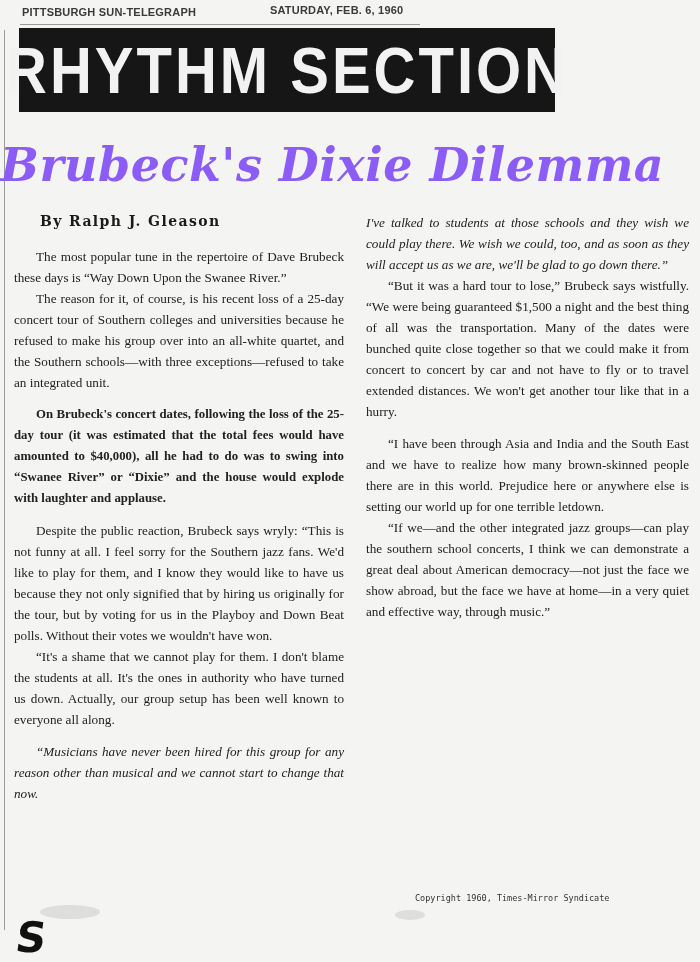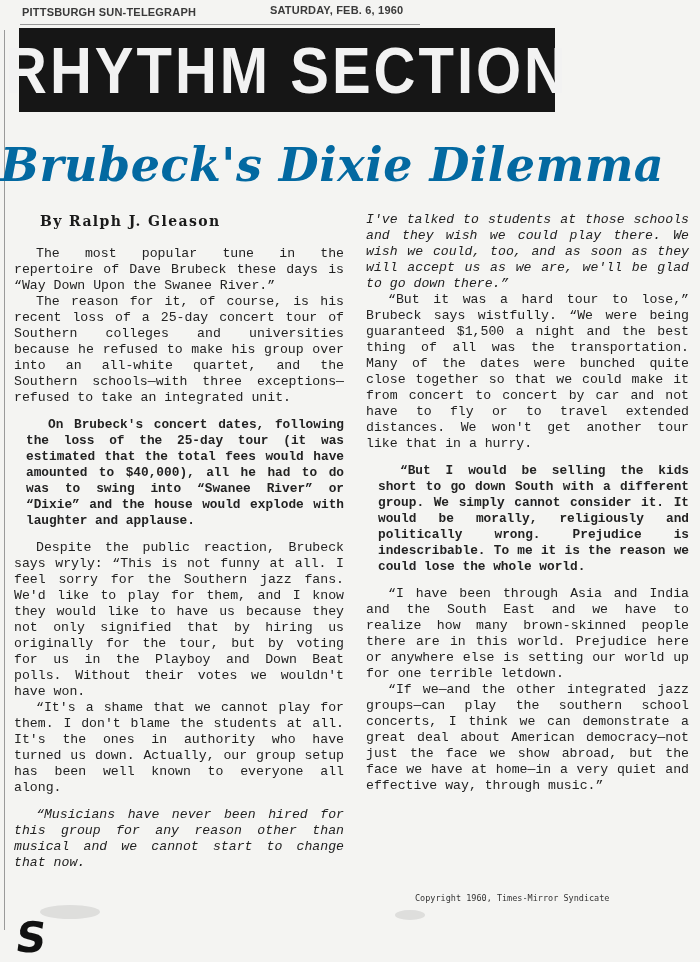--- a/index.html
+++ b/index.html
@@ -24,38 +24,38 @@
     display: flex; align-items: center; justify-content: center;
   }
   .banner-title {
     font-family: "Liberation Sans", sans-serif; font-weight: bold;
     font-size: 58px; color: #f2f2f2; letter-spacing: 3px; white-space: nowrap;
     transform: scaleY(1.12);
   }
   .headline {
     position: absolute; left: 0; top: 138px; width: 580px; text-align: center;
     font-family: "DejaVu Serif", "Liberation Serif", serif;
-    font-style: italic; font-weight: bold; font-size: 46px; color: #0369a1;
+    font-style: italic; font-weight: bold; font-size: 46px; color: #8b5cf6;
     letter-spacing: 0.5px; white-space: nowrap;
   }
   .byline {
     position: absolute; left: 40px; top: 213px;
     font-family: "DejaVu Serif", serif; font-weight: bold; font-size: 14px;
     letter-spacing: 1.4px; color: #1a1a1a; white-space: nowrap;
   }
   .col {
-    position: absolute; font-family: Liberation Mono, monospace;
-    font-size: 13.2px; line-height: 16px; color: #222; text-align: justify;
+    position: absolute; font-family: Liberation Serif, serif;
+    font-size: 13.2px; line-height: 21px; color: #222; text-align: justify;
   }
   .col-left { left: 14px; top: 246px; width: 330px; }
   .col-right { left: 366px; top: 212px; width: 323px; }
   .col p { margin: 0; text-indent: 22px; }
   .col p.gap { margin-top: 11px; }
   .col p.it { font-style: italic; }
-  .col p.bd { font-weight: bold; font-size: 12.8px; margin-left: 12px; }
+  .col p.bd { font-weight: bold; font-size: 12.8px; }
   .col p.noindent { text-indent: 0; }
   .copyright {
     position: absolute; left: 415px; top: 893px;
     font-family: "DejaVu Sans Mono", monospace; font-size: 8.5px; color: #333; white-space: nowrap;
   }
   .logo-mark {
     position: absolute; left: 16px; top: 918px; width: 34px; height: 40px;
     font-family: "DejaVu Sans", sans-serif; font-weight: bold; font-size: 42px;
     color: #111; line-height: 40px; transform: skewX(-8deg);
   }
@@ -85,21 +85,20 @@
   <p>The reason for it, of course, is his recent loss of a 25-day concert tour of Southern colleges and universities because he refused to make his group over into an all-white quartet, and the Southern schools—with three exceptions—refused to take an integrated unit.</p>
   <p class="bd gap">On Brubeck's concert dates, following the loss of the 25-day tour (it was estimated that the total fees would have amounted to $40,000), all he had to do was to swing into “Swanee River” or “Dixie” and the house would explode with laughter and applause.</p>
   <p class="gap">Despite the public reaction, Brubeck says wryly: “This is not funny at all. I feel sorry for the Southern jazz fans. We'd like to play for them, and I know they would like to have us because they not only signified that by hiring us originally for the tour, but by voting for us in the Playboy and Down Beat polls. Without their votes we wouldn't have won.</p>
   <p>“It's a shame that we cannot play for them. I don't blame the students at all. It's the ones in authority who have turned us down. Actually, our group setup has been well known to everyone all along.</p>
   <p class="it gap">“Musicians have never been hired for this group for any reason other than musical and we cannot start to change that now.</p>
 </div>
 
 <div class="col col-right">
   <p class="it noindent">I've talked to students at those schools and they wish we could play there. We wish we could, too, and as soon as they will accept us as we are, we'll be glad to go down there.”</p>
   <p>“But it was a hard tour to lose,” Brubeck says wistfully. “We were being guaranteed $1,500 a night and the best thing of all was the transportation. Many of the dates were bunched quite close together so that we could make it from concert to concert by car and not have to fly or to travel extended distances. We won't get another tour like that in a hurry.</p>
-  <p class="bd gap">“But I would be selling the kids short to go down South with a different group. We simply cannot consider it. It would be morally, religiously and politically wrong. Prejudice is indescribable. To me it is the reason we could lose the whole world.</p>
   <p class="gap">“I have been through Asia and India and the South East and we have to realize how many brown-skinned people there are in this world. Prejudice here or anywhere else is setting our world up for one terrible letdown.</p>
   <p>“If we—and the other integrated jazz groups—can play the southern school concerts, I think we can demonstrate a great deal about American democracy—not just the face we show abroad, but the face we have at home—in a very quiet and effective way, through music.”</p>
 </div>
 
 <div class="copyright">Copyright 1960, Times-Mirror Syndicate</div>
 
 <div class="logo-mark">S</div>
 
 <div class="smudge" style="left:40px;top:905px;width:60px;height:14px;"></div>
 <div class="smudge" style="left:395px;top:910px;width:30px;height:10px;"></div>

